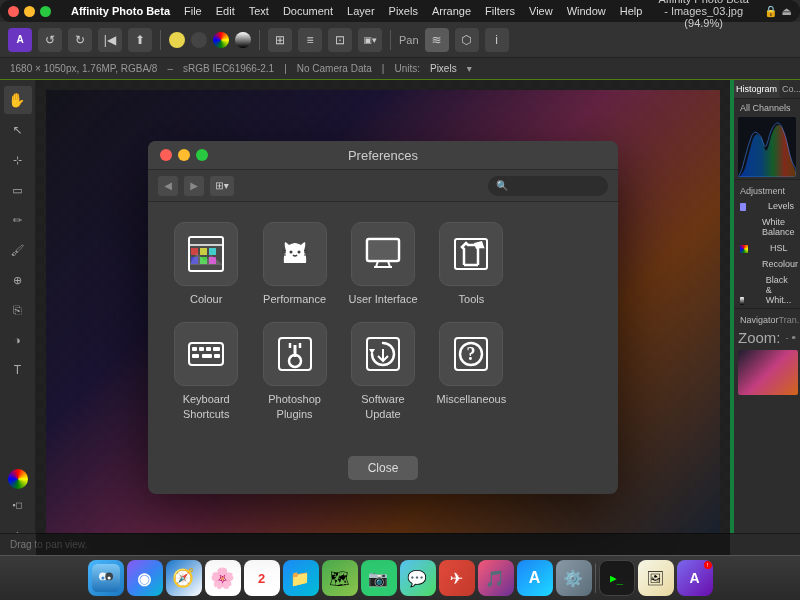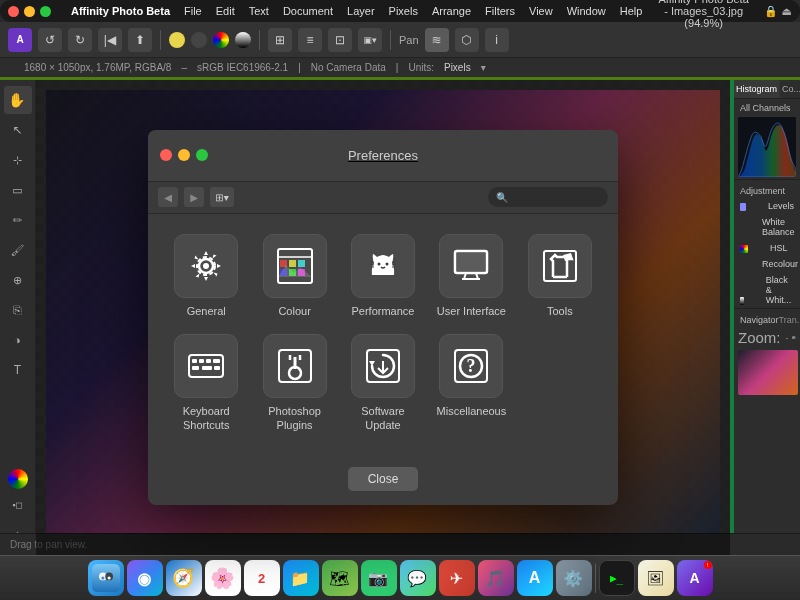--- a/index.html
+++ b/index.html
@@ -85,24 +85,24 @@
       color: #aaa;
       font-size: 11px;
     }
 
     
     .infobar {
       position: absolute;
       top: 58px; left: 0; right: 0;
       height: 22px;
       background: #2d2d2d;
-      border-bottom: 3px solid #4d7c0f;
-      display: flex;
-      align-items: center;
-      padding: 0 24px;
+      border-bottom: 1px solid #4d7c0f;
+      display: flex;
+      align-items: center;
+      padding: 0 10px;
       gap: 10px;
     }
     .infobar-text {
       color: #999;
       font-size: 10px;
     }
 
     
     .left-toolbar {
       position: absolute;
@@ -257,28 +257,27 @@
     .modal {
       width: 470px;
       background: #3c3c3c;
       border-radius: 8px;
       box-shadow: 0 20px 60px rgba(0,0,0,0.7);
       overflow: hidden;
       position: relative;
     }
 
     .modal-titlebar {
-      height: 52px;
+      height: 29px;
       background: #404040;
       display: flex;
       align-items: center;
       padding: 0 12px;
       border-bottom: 1px solid #2a2a2a;
       position: relative;
-      text-decoration: underline;
     }
     .modal-title {
       flex: 1;
       text-align: center;
       color: #ccc;
       font-size: 13px;
       font-weight: 500;
     }
     .modal-dots {
       display: flex;
@@ -598,39 +597,20 @@
       <div class="modal-search">
         <span class="modal-search-icon">🔍</span>
         <input class="modal-search-input" type="text" placeholder="" style="">
       </div>
     </div>
 
     <div class="modal-body">
 
       <div class="pref-grid">
 
-        <div class="pref-item">
-          <div class="pref-icon-box">
-            <svg viewBox="0 0 38 38" fill="white" xmlns="http://www.w3.org/2000/svg">
-              <circle cx="19" cy="19" r="7" fill="none" stroke="white" stroke-width="2.5"></circle>
-              <circle cx="19" cy="19" r="3" fill="white"></circle>
-
-              <path d="M19 4 L21 8 L17 8 Z" fill="white"></path>
-              <path d="M19 34 L21 30 L17 30 Z" fill="white"></path>
-              <path d="M4 19 L8 21 L8 17 Z" fill="white"></path>
-              <path d="M34 19 L30 21 L30 17 Z" fill="white"></path>
-              <path d="M8.5 8.5 L11.5 12.5 L7.5 11.5 Z" fill="white"></path>
-              <path d="M29.5 29.5 L26.5 25.5 L30.5 26.5 Z" fill="white"></path>
-              <path d="M8.5 29.5 L12.5 26.5 L11.5 30.5 Z" fill="white"></path>
-              <path d="M29.5 8.5 L25.5 11.5 L26.5 7.5 Z" fill="white"></path>
-              <circle cx="19" cy="19" r="9" fill="none" stroke="white" stroke-width="2" stroke-dasharray="4 2.5"></circle>
-            </svg>
-          </div>
-          <span class="pref-label">General</span>
-        </div>
 
         <div class="pref-item">
           <div class="pref-icon-box">
             <svg viewBox="0 0 38 38" xmlns="http://www.w3.org/2000/svg">
               <rect x="2" y="2" width="34" height="34" rx="2" fill="none" stroke="white" stroke-width="2"></rect>
               <line x1="2" y1="10" x2="36" y2="10" stroke="white" stroke-width="1.5"></line>
 
               <rect x="4" y="13" width="7" height="7" fill="#cc4444"></rect>
               <rect x="13" y="13" width="7" height="7" fill="#cccc44"></rect>
               <rect x="22" y="13" width="7" height="7" fill="#44cccc"></rect>

